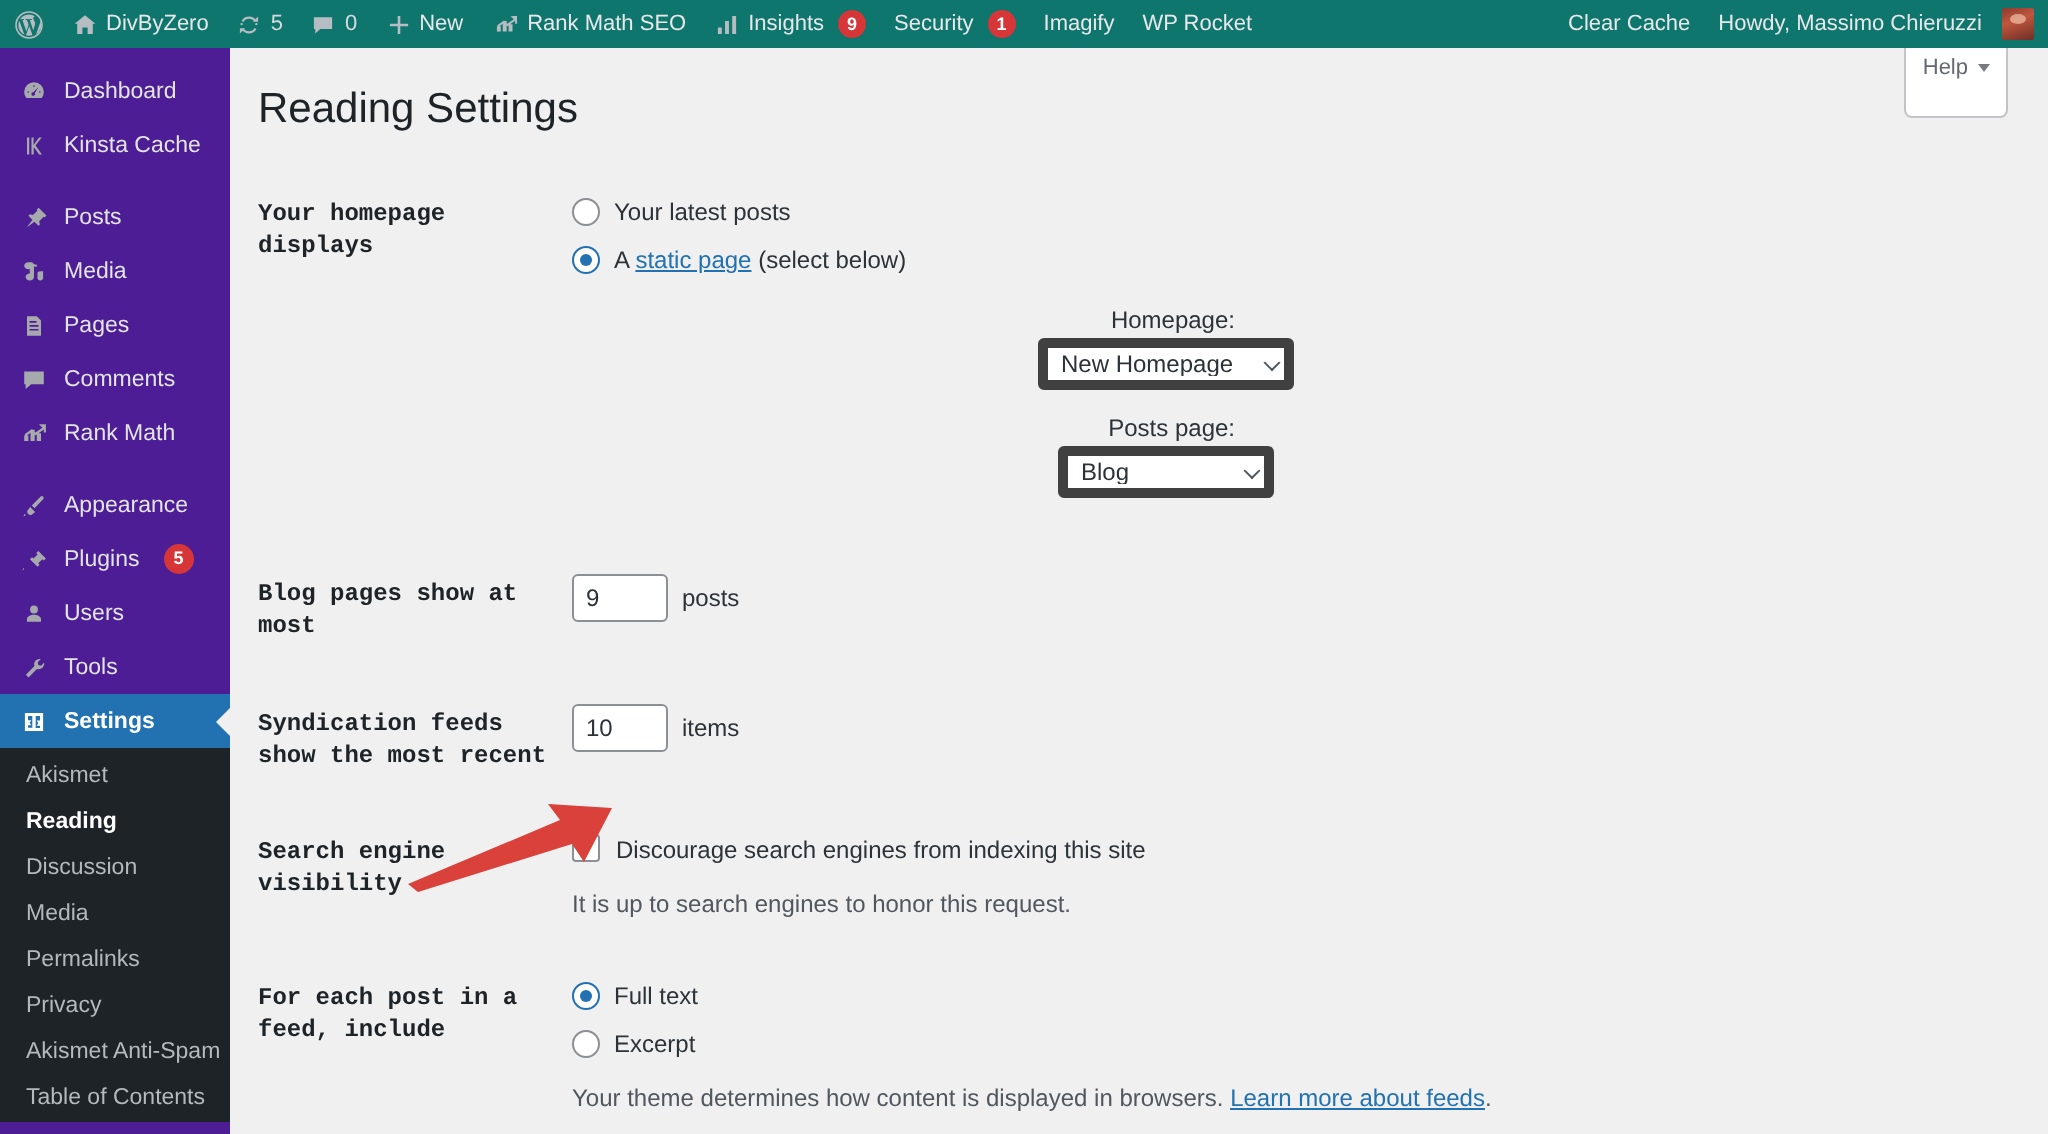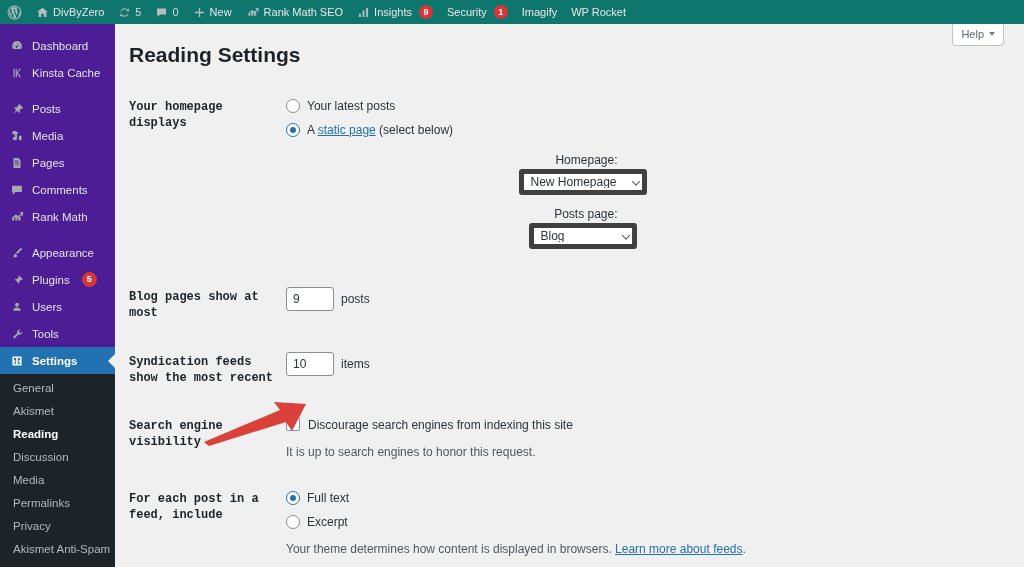--- a/index.html
+++ b/index.html
@@ -100,34 +100,34 @@
     overflow: hidden;
   }
   #screen-meta-links {
     position: absolute; top: 0; right: 20px;
     display: flex;
   }
   .help-tab {
     background: #fff;
     border: 1px solid #c3c4c7; border-top: none;
     border-radius: 0 0 4px 4px;
-    padding: 4px 8px 5px;
+    padding: 4px 8px 18px;
     font-size: 11px; color: #646970;
     cursor: pointer; display: flex; align-items: center; gap: 5px;
     box-shadow: 0 0 0 transparent;
   }
   .caret-down {
     width: 0; height: 0;
     border-left: 3.5px solid transparent;
     border-right: 3.5px solid transparent;
     border-top: 4px solid #787c82;
   }
   h1#page-title {
     margin: 0; padding: 17px 0 0 14px;
-    font-size: 21px; font-weight: 700; color: #1d2327;
+    font-size: 21px; font-weight: 400; color: #1d2327;
     line-height: 1.3;
   }
   form#reading { padding: 0 0 0 14px; }
   table.form-table {
     border-collapse: collapse; width: 760px;
     margin-top: 15px;
   }
   table.form-table th {
     text-align: left; vertical-align: top;
     width: 157px; padding: 16px 10px 16px 0;
@@ -293,20 +293,29 @@
 
     <div class="ab-item">
       <span>Imagify</span>
     </div>
 
     <div class="ab-item">
       <span>WP Rocket</span>
     </div>
   </div>
 
+  <div class="ab-right">
+    <div class="ab-item">
+      <span>Clear Cache</span>
+    </div>
+    <div class="ab-item">
+      <span>Howdy, Massimo Chieruzzi</span>
+      <span class="ab-avatar"></span>
+    </div>
+  </div>
 </div>
 
 <div id="adminmenu">
 
   <div class="menu-top">
     <span class="mi">
       <svg width="14" height="14" viewBox="0 0 20 20">
           <path d="M10 3a7 7 0 0 0-7 7 6.96 6.96 0 0 0 1.46 4.28h11.08A6.96 6.96 0 0 0 17 10a7 7 0 0 0-7-7zm0 2.2c.33 0 .6.27.6.6s-.27.6-.6.6-.6-.27-.6-.6.27-.6.6-.6zM5.8 9.4c.33 0 .6.27.6.6s-.27.6-.6.6-.6-.27-.6-.6.27-.6.6-.6zm8.4 0c.33 0 .6.27.6.6s-.27.6-.6.6-.6-.27-.6-.6.27-.6.6-.6zM13.2 6.6l-2.6 4.2a1.3 1.3 0 1 1-1.1-.7l3.7-3.5z"></path>
         </svg>
     </span>
@@ -411,21 +420,20 @@
   <div class="menu-top current">
     <span class="mi">
       <svg width="14" height="14" viewBox="0 0 20 20">
           <path d="M3.5 3.5h13v13h-13v-13zm2.2 2.2v3.1h2.4l-1.2 1.8 1.2 1.8H5.7v1.7h3.1V5.7H5.7zm5.5 0v8.6h3.1v-1.7h-2.4l1.2-1.8-1.2-1.8h2.4V5.7h-3.1z"></path>
         </svg>
     </span>
     <span>Settings</span>
   </div>
 
   <div id="submenu">
-    <a class="menu-sub">General</a>
     <a class="menu-sub">Akismet</a>
     <a class="menu-sub current">Reading</a>
     <a class="menu-sub">Discussion</a>
     <a class="menu-sub">Media</a>
     <a class="menu-sub">Permalinks</a>
     <a class="menu-sub">Privacy</a>
     <a class="menu-sub">Akismet Anti-Spam</a>
     <a class="menu-sub">Table of Contents</a>
 
   </div>

